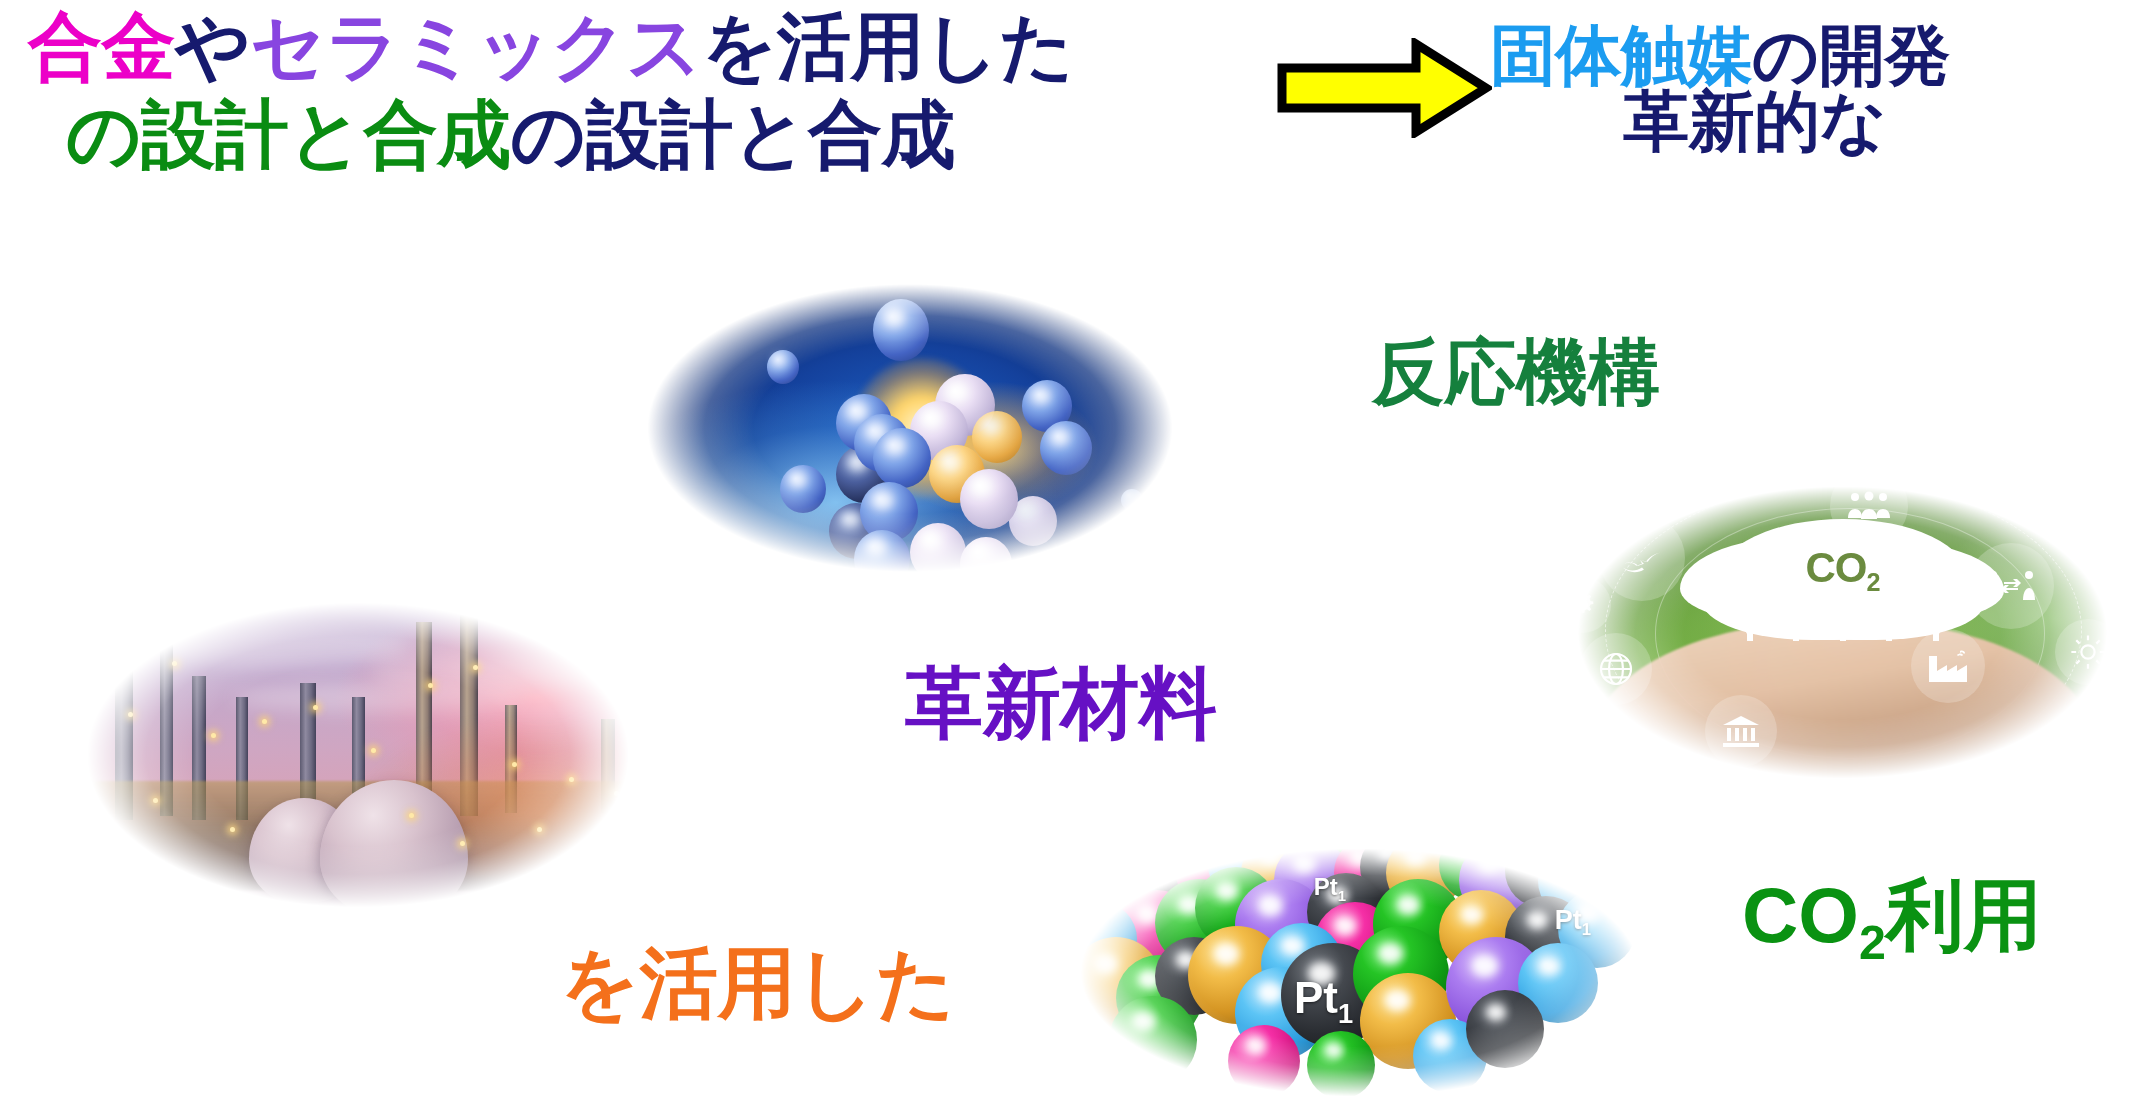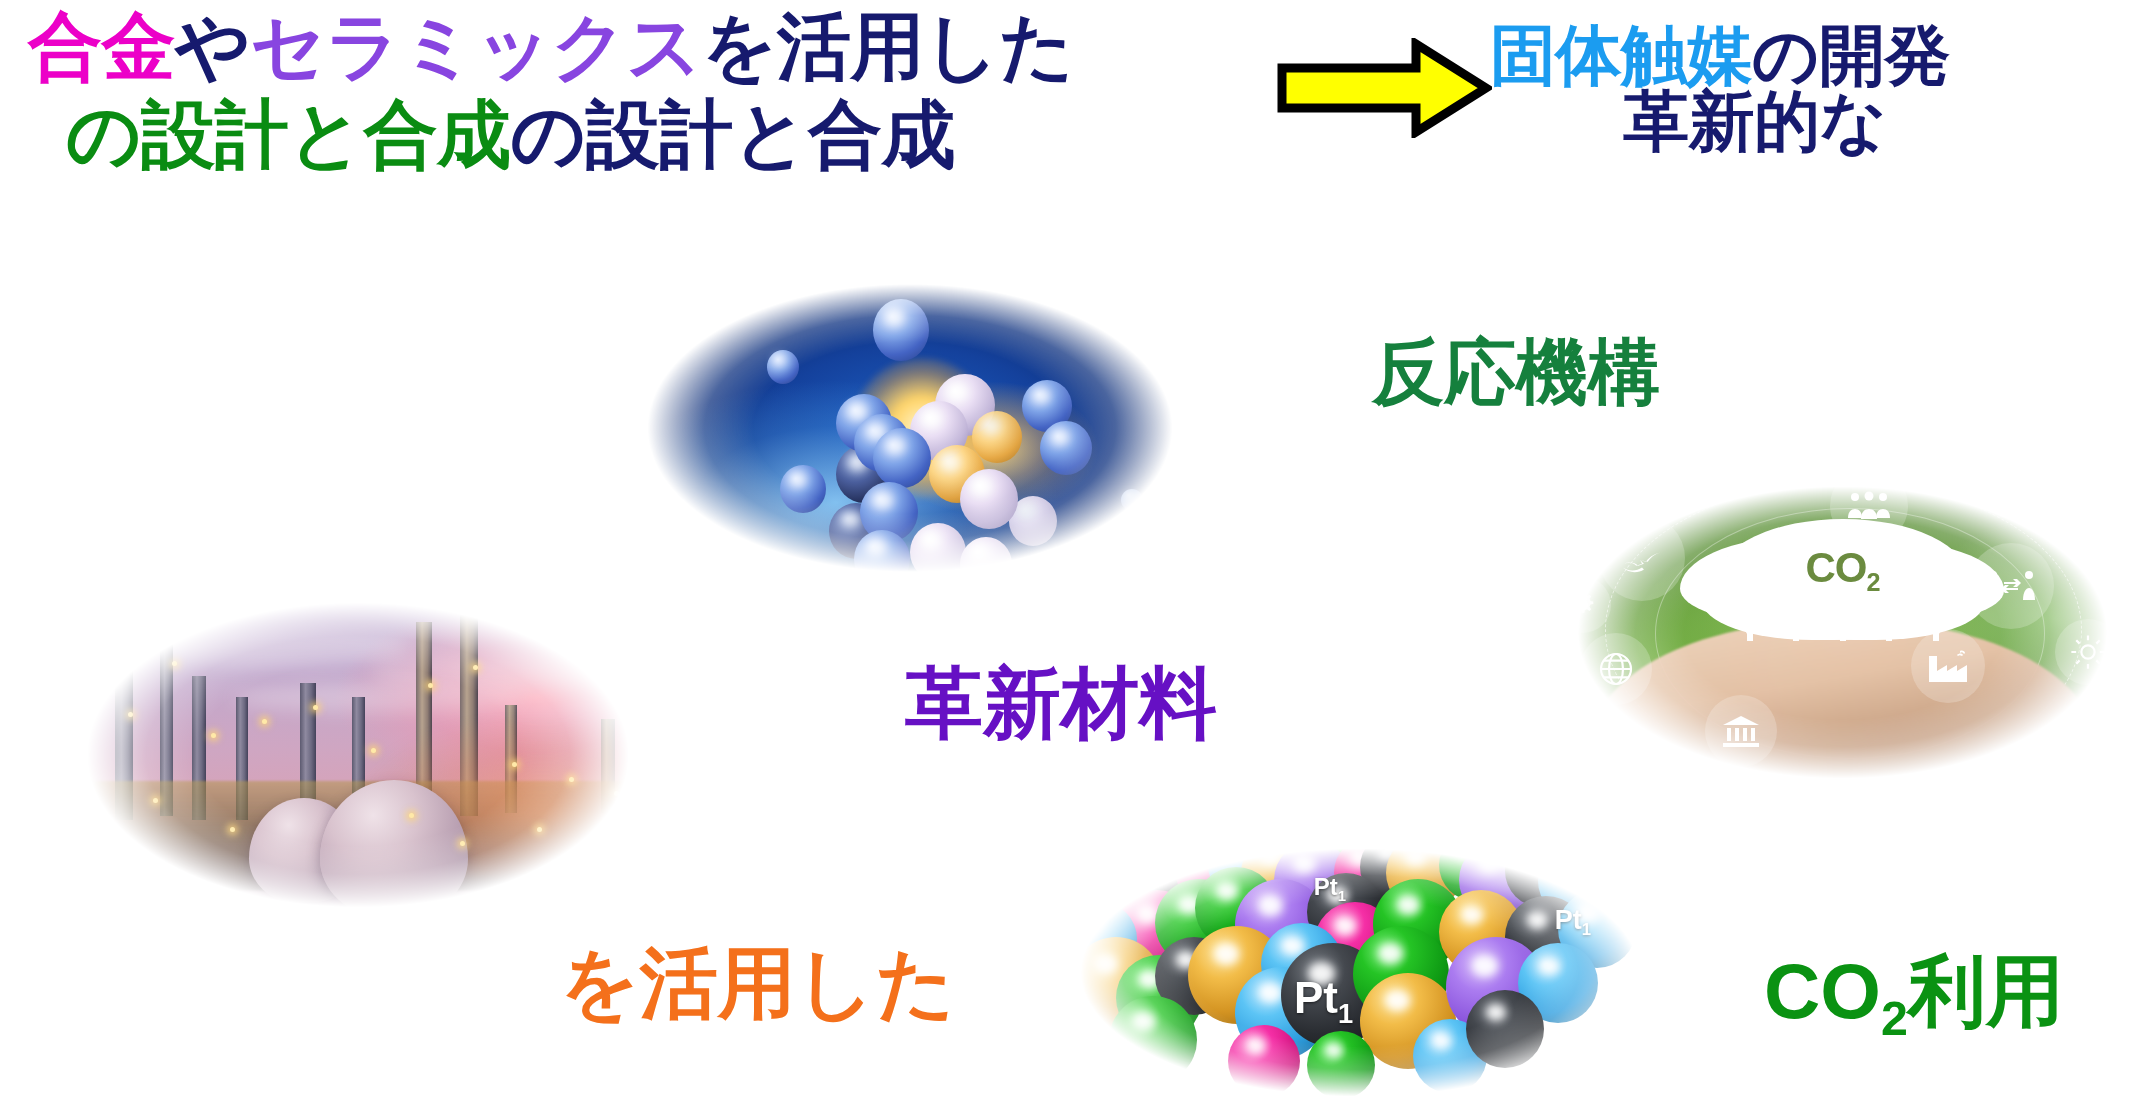--- a/index.html
+++ b/index.html
@@ -38,21 +38,21 @@
   .arrow-wrap svg{display:block;width:100%;height:100%;}
 
   
   .cat-label{
     position:absolute;font-weight:700;white-space:nowrap;line-height:1;
   }
   .lbl-petro   { left:96px;  top:370px;  font-size:78px; color:#ef1560; }
   .lbl-mech    { left:1372px;top:336px;  font-size:72px; color:#15803d; }
   .lbl-mat     { left:905px; top:664px;  font-size:78px; color:#6610c4; }
   .lbl-h2      { left:560px; top:944px;  font-size:78px; color:#f4701b; }
-  .lbl-co2     { left:1742px;top:952px;  font-size:78px; color:#0a9212;margin-left:22px; }
+  .lbl-co2     { left:1742px;top:876px;  font-size:78px; color:#0a9212; }
   .lbl-co2 .sub{font-size:0.62em;vertical-align:sub;}
 
   
   .pic{position:absolute;overflow:hidden;}
   .pic .fade{
     position:absolute;inset:0;
     -webkit-mask-image:radial-gradient(ellipse 46% 46% at 50% 50%,#000 55%,rgba(0,0,0,.75) 72%,rgba(0,0,0,0) 92%);
     mask-image:radial-gradient(ellipse 46% 46% at 50% 50%,#000 55%,rgba(0,0,0,.75) 72%,rgba(0,0,0,0) 92%);
   }
 

